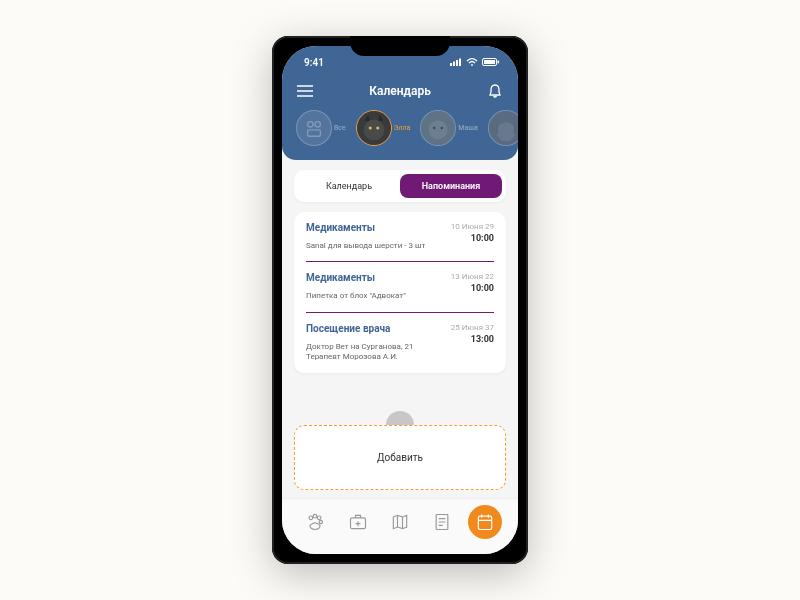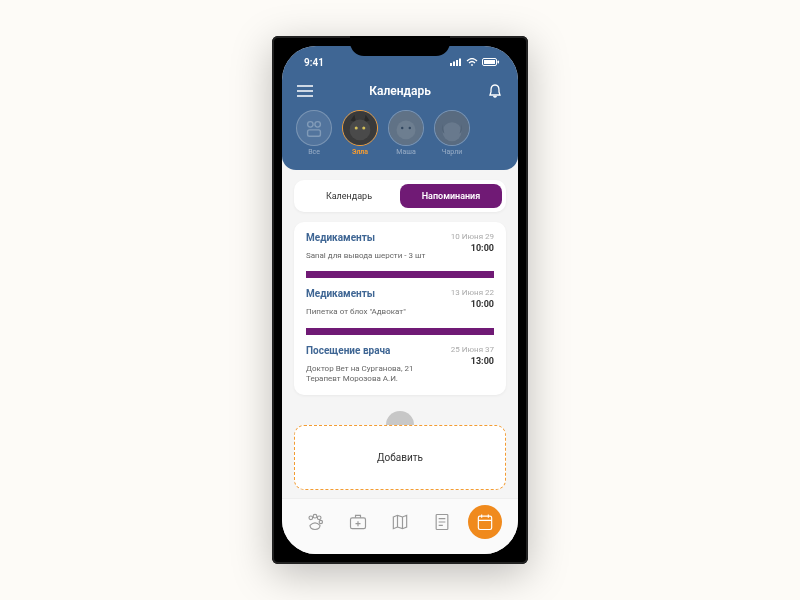--- a/index.html
+++ b/index.html
@@ -9,21 +9,21 @@
     background: #fdfbf7;
     display: flex;
     align-items: center;
     justify-content: center;
     font-family: -apple-system, BlinkMacSystemFont, "Segoe UI", Roboto, Arial, sans-serif;
   }
   .phone {
     width: 256px;
     height: 528px;
     background: #000;
-    border-radius: 6px;
+    border-radius: 16px;
     padding: 10px;
     position: relative;
     box-shadow: 0 10px 40px rgba(0,0,0,0.25), inset 0 0 0 2px #222;
   }
   .screen {
     width: 100%;
     height: 100%;
     background: #f5f5f5;
     border-radius: 34px;
     overflow: hidden;
@@ -73,38 +73,38 @@
     width: 18px; height: 18px;
     display: flex; align-items: center; justify-content: center;
   }
   .pets {
     display: flex;
     gap: 10px;
     padding: 0 14px;
   }
   .pet {
     display: flex;
-    flex-direction: column;
+    flex-direction: row;
     align-items: center;
     gap: 2px;
     opacity: 0.45;
   }
   .pet.active { opacity: 1; }
   .pet .av {
     width: 36px; height: 36px;
     border-radius: 50%;
     background: #6a87a8;
     border: 1.5px solid rgba(255,255,255,0.6);
     overflow: hidden;
     display: flex; align-items: center; justify-content: center;
   }
   .pet.active .av { border-color: #f39c33; }
   .pet.add .av svg { width: 22px; height: 22px; stroke: rgba(255,255,255,0.7); }
   .pet-name { font-size: 7px; color: #fff; }
-  .pet.active .pet-name { color: #f39c33; font-weight: 700; }
+  .pet.active .pet-name { color: #f39c33; font-weight: 400; }
   .content {
     flex: 1;
     padding: 10px 12px 0;
     display: flex;
     flex-direction: column;
     overflow: hidden;
     position: relative;
   }
   .tabs {
     background: #fff;
@@ -128,21 +128,21 @@
     font-weight: 600;
   }
   .list {
     background: #fff;
     border-radius: 10px;
     padding: 0 12px;
     box-shadow: 0 1px 3px rgba(0,0,0,0.05);
   }
   .item {
     padding: 10px 0;
-    border-bottom: 7px solid #701a75;
+    border-bottom: 1px solid #701a75;
     display: flex;
     justify-content: space-between;
     gap: 8px;
   }
   .item:last-child { border-bottom: none; }
   .item-l { flex: 1; }
   .item-title { font-size: 10px; font-weight: 700; color: #3f6694; margin-bottom: 3px; }
   .item-sub { font-size: 8px; color: #666; line-height: 1.3; margin-top: 8px; }
   .item-r { text-align: right; }
   .item-date { font-size: 8px; color: #aaa; margin-bottom: 2px; }

